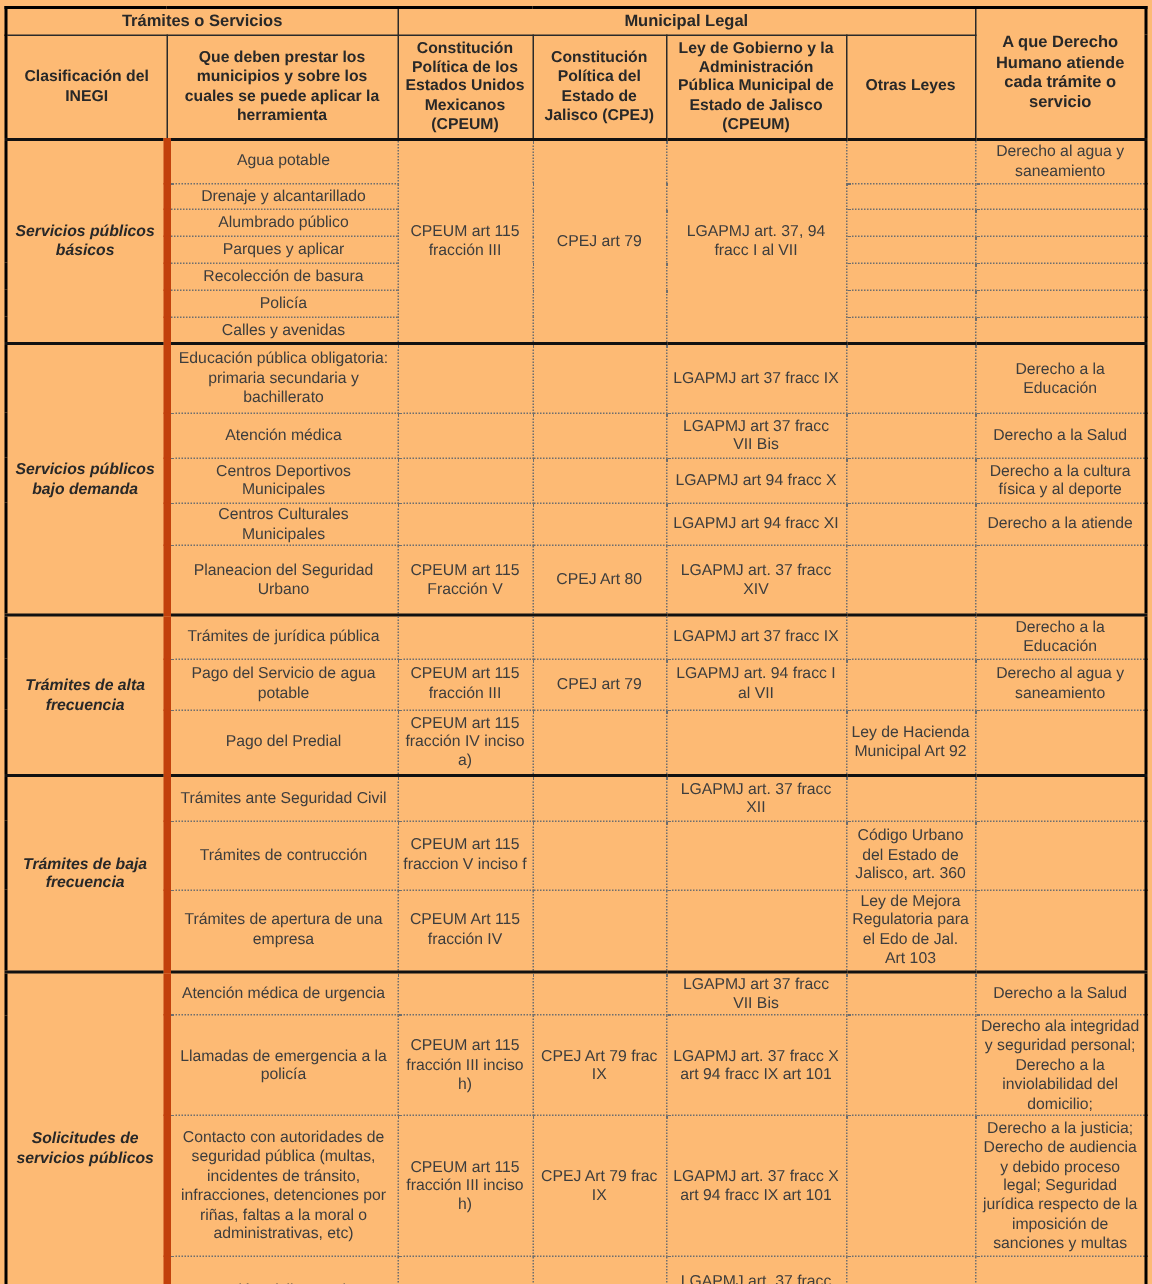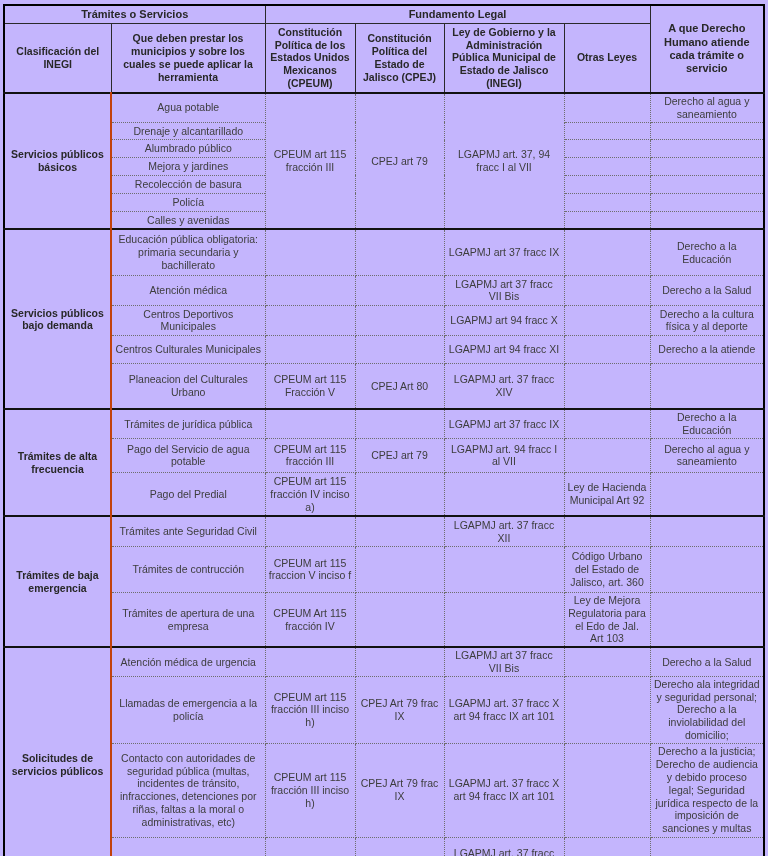--- a/index.html
+++ b/index.html
@@ -1,17 +1,17 @@
 <!DOCTYPE html>
 <html><head>
 <meta charset="utf-8">
 <style>
   html, body { margin: 0; padding: 0; background: #ffffff; }
   body { font-family: "Liberation Sans", sans-serif; }
-  .page { width: 768px; height: 856px; box-sizing: border-box; padding: 4px 3px; background: #c4b5fd; }
+  .page { width: 768px; height: 856px; box-sizing: border-box; padding: 4px 3px; background: #fdba74; }
   table.grid {
     border-collapse: collapse;
     table-layout: fixed;
     width: 760px;
     border: 2px solid #000;
     color: #3d3d3d;
   }
   .grid th, .grid td {
     border: 1px dotted #6e6e6e;
     padding: 1px 3px;
@@ -25,21 +25,22 @@
   .grid th {
     border: 1px solid #2a2a2a;
     font-weight: bold;
     color: #282828;
   }
   .grid thead tr.h1 th { font-size: 11px; }
   .grid thead tr.h2 th { font-size: 10.5px; }
   .grid td.seclabel {
     font-weight: bold;
     color: #282828;
-    border-right: 2px solid #c2410c;
+    border-right: 5px solid #c2410c;
+    font-style: italic;
   }
   .grid tr.secfirst td { border-top: 2px solid #111; }
   .grid thead th { border-bottom-width: 1px; }
   .grid td.item { font-size: 10.5px; }
   .grid td.tight { padding: 2px 2px; }
 </style>
 </head>
 <body>
 
 <div class="page">
@@ -49,29 +50,29 @@
         <col style="width:154px">
         <col style="width:90px">
     <col style="width:89px">
         <col style="width:120px">
         <col style="width:86px">
         <col style="width:114px">
   </colgroup>
   <thead>
     <tr class="h1" style="height:18px">
       <th colspan="2">Trámites o Servicios</th>
-      <th colspan="4">Fundamento Legal</th>
+      <th colspan="4">Municipal Legal</th>
       <th rowspan="2">A que Derecho Humano atiende cada trámite o servicio</th>
     </tr>
     <tr class="h2" style="height:70px">
       <th>Clasificación del INEGI</th>
       <th>Que deben prestar los municipios y sobre los cuales se puede aplicar la herramienta</th>
       <th>Constitución Política de los Estados Unidos Mexicanos (CPEUM)</th>
       <th>Constitución Política del Estado de Jalisco (CPEJ)</th>
-      <th>Ley de Gobierno y la Administración Pública Municipal de Estado de Jalisco (INEGI)</th>
+      <th>Ley de Gobierno y la Administración Pública Municipal de Estado de Jalisco (CPEUM)</th>
       <th>Otras Leyes</th>
     </tr>
   </thead>
   <tbody>
 
     <tr class="secfirst" style="height:28px">
       <td class="seclabel" rowspan="7">Servicios públicos básicos</td>
       <td class="item tight">Agua potable</td>
       <td rowspan="7">CPEUM art 115 fracción III</td>
       <td rowspan="7">CPEJ art 79</td>
@@ -83,21 +84,21 @@
       <td class="item tight">Drenaje y alcantarillado</td>
       <td></td>
       <td></td>
     </tr>
     <tr style="height:14px">
       <td class="item tight">Alumbrado público</td>
       <td></td>
       <td></td>
     </tr>
     <tr style="height:14px">
-      <td class="item tight">Mejora y jardines</td>
+      <td class="item tight">Parques y aplicar</td>
       <td></td>
       <td></td>
     </tr>
     <tr style="height:14px">
       <td class="item tight">Recolección de basura</td>
       <td></td>
       <td></td>
     </tr>
     <tr style="height:14px">
       <td class="item tight">Policía</td>
@@ -137,21 +138,21 @@
     </tr>
     <tr style="height:28px">
       <td class="item">Centros Culturales Municipales</td>
       <td></td>
       <td></td>
       <td>LGAPMJ art 94 fracc XI</td>
       <td></td>
       <td>Derecho a la atiende</td>
     </tr>
     <tr style="height:46px">
-      <td class="item">Planeacion del Culturales Urbano</td>
+      <td class="item">Planeacion del Seguridad Urbano</td>
       <td>CPEUM art 115 Fracción V</td>
       <td>CPEJ Art 80</td>
       <td>LGAPMJ art. 37 fracc XIV</td>
       <td></td>
       <td></td>
     </tr>
 
     <tr class="secfirst" style="height:28px">
       <td class="seclabel" rowspan="3">Trámites de alta frecuencia</td>
       <td class="item">Trámites de jurídica pública</td>
@@ -172,21 +173,21 @@
     <tr style="height:44px">
       <td class="item">Pago del Predial</td>
       <td>CPEUM art 115 fracción IV inciso a)</td>
       <td></td>
       <td></td>
       <td>Ley de Hacienda Municipal Art 92</td>
       <td></td>
     </tr>
 
     <tr class="secfirst" style="height:30px">
-      <td class="seclabel" rowspan="3">Trámites de baja emergencia</td>
+      <td class="seclabel" rowspan="3">Trámites de baja frecuencia</td>
       <td class="item">Trámites ante Seguridad Civil</td>
       <td></td>
       <td></td>
       <td>LGAPMJ art. 37 fracc XII</td>
       <td></td>
       <td></td>
     </tr>
     <tr style="height:46px">
       <td class="item">Trámites de contrucción</td>
       <td>CPEUM art 115 fraccion V inciso f</td>

